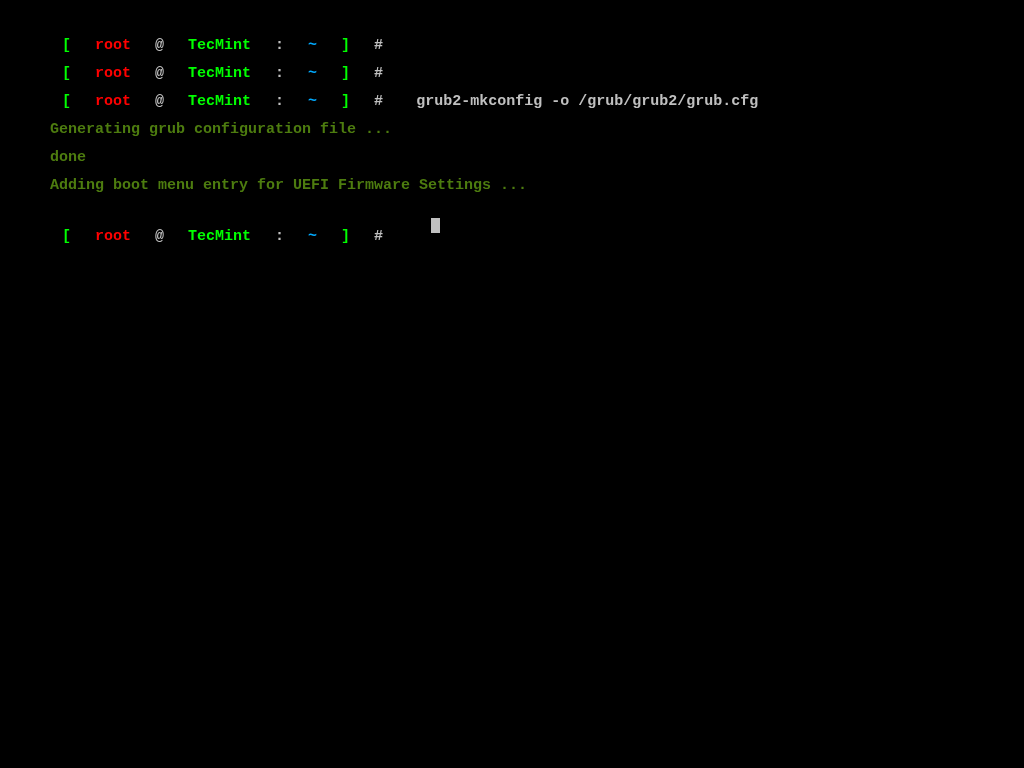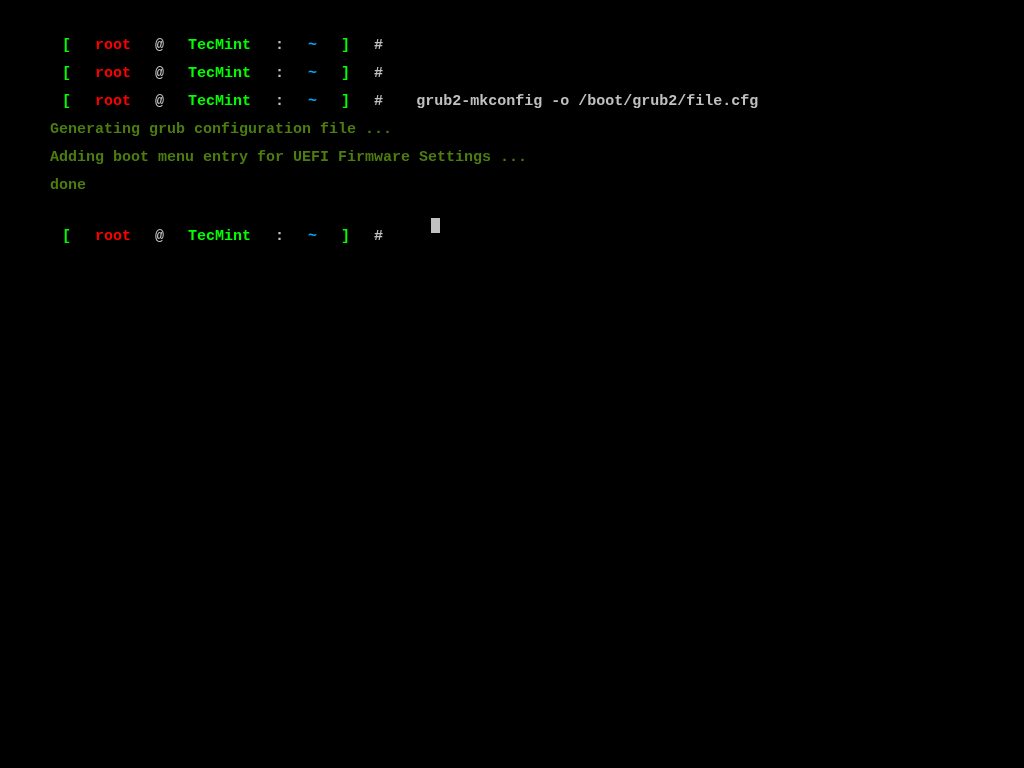--- a/index.html
+++ b/index.html
@@ -57,18 +57,18 @@
       height: 15px;
       vertical-align: text-bottom;
     }
   </style>
 </head>
 <body>
 
 <div>
   <div class="terminal-line"><span class="bracket">[</span><span class="user">root</span><span class="at">@</span><span class="host">TecMint</span><span class="colon">:</span><span class="path">~</span><span class="bracket">]</span><span class="hash">#</span><span class="command"></span></div>
   <div class="terminal-line"><span class="bracket">[</span><span class="user">root</span><span class="at">@</span><span class="host">TecMint</span><span class="colon">:</span><span class="path">~</span><span class="bracket">]</span><span class="hash">#</span><span class="command"></span></div>
-  <div class="terminal-line"><span class="bracket">[</span><span class="user">root</span><span class="at">@</span><span class="host">TecMint</span><span class="colon">:</span><span class="path">~</span><span class="bracket">]</span><span class="hash">#</span><span class="command"> grub2-mkconfig -o /boot/grub2/file.cfg</span></div>
+  <div class="terminal-line"><span class="bracket">[</span><span class="user">root</span><span class="at">@</span><span class="host">TecMint</span><span class="colon">:</span><span class="path">~</span><span class="bracket">]</span><span class="hash">#</span><span class="command"> grub2-mkconfig -o /grub/grub2/grub.cfg</span></div>
   <div class="terminal-line output">Generating grub configuration file ...</div>
+  <div class="terminal-line output">done</div>
   <div class="terminal-line output">Adding boot menu entry for UEFI Firmware Settings ...</div>
-  <div class="terminal-line output">done</div>
   <div class="terminal-line"><span class="bracket">[</span><span class="user">root</span><span class="at">@</span><span class="host">TecMint</span><span class="colon">:</span><span class="path">~</span><span class="bracket">]</span><span class="hash">#</span><span class="command"></span><span class="cursor"></span></div>
 </div>
 
 </body></html>

